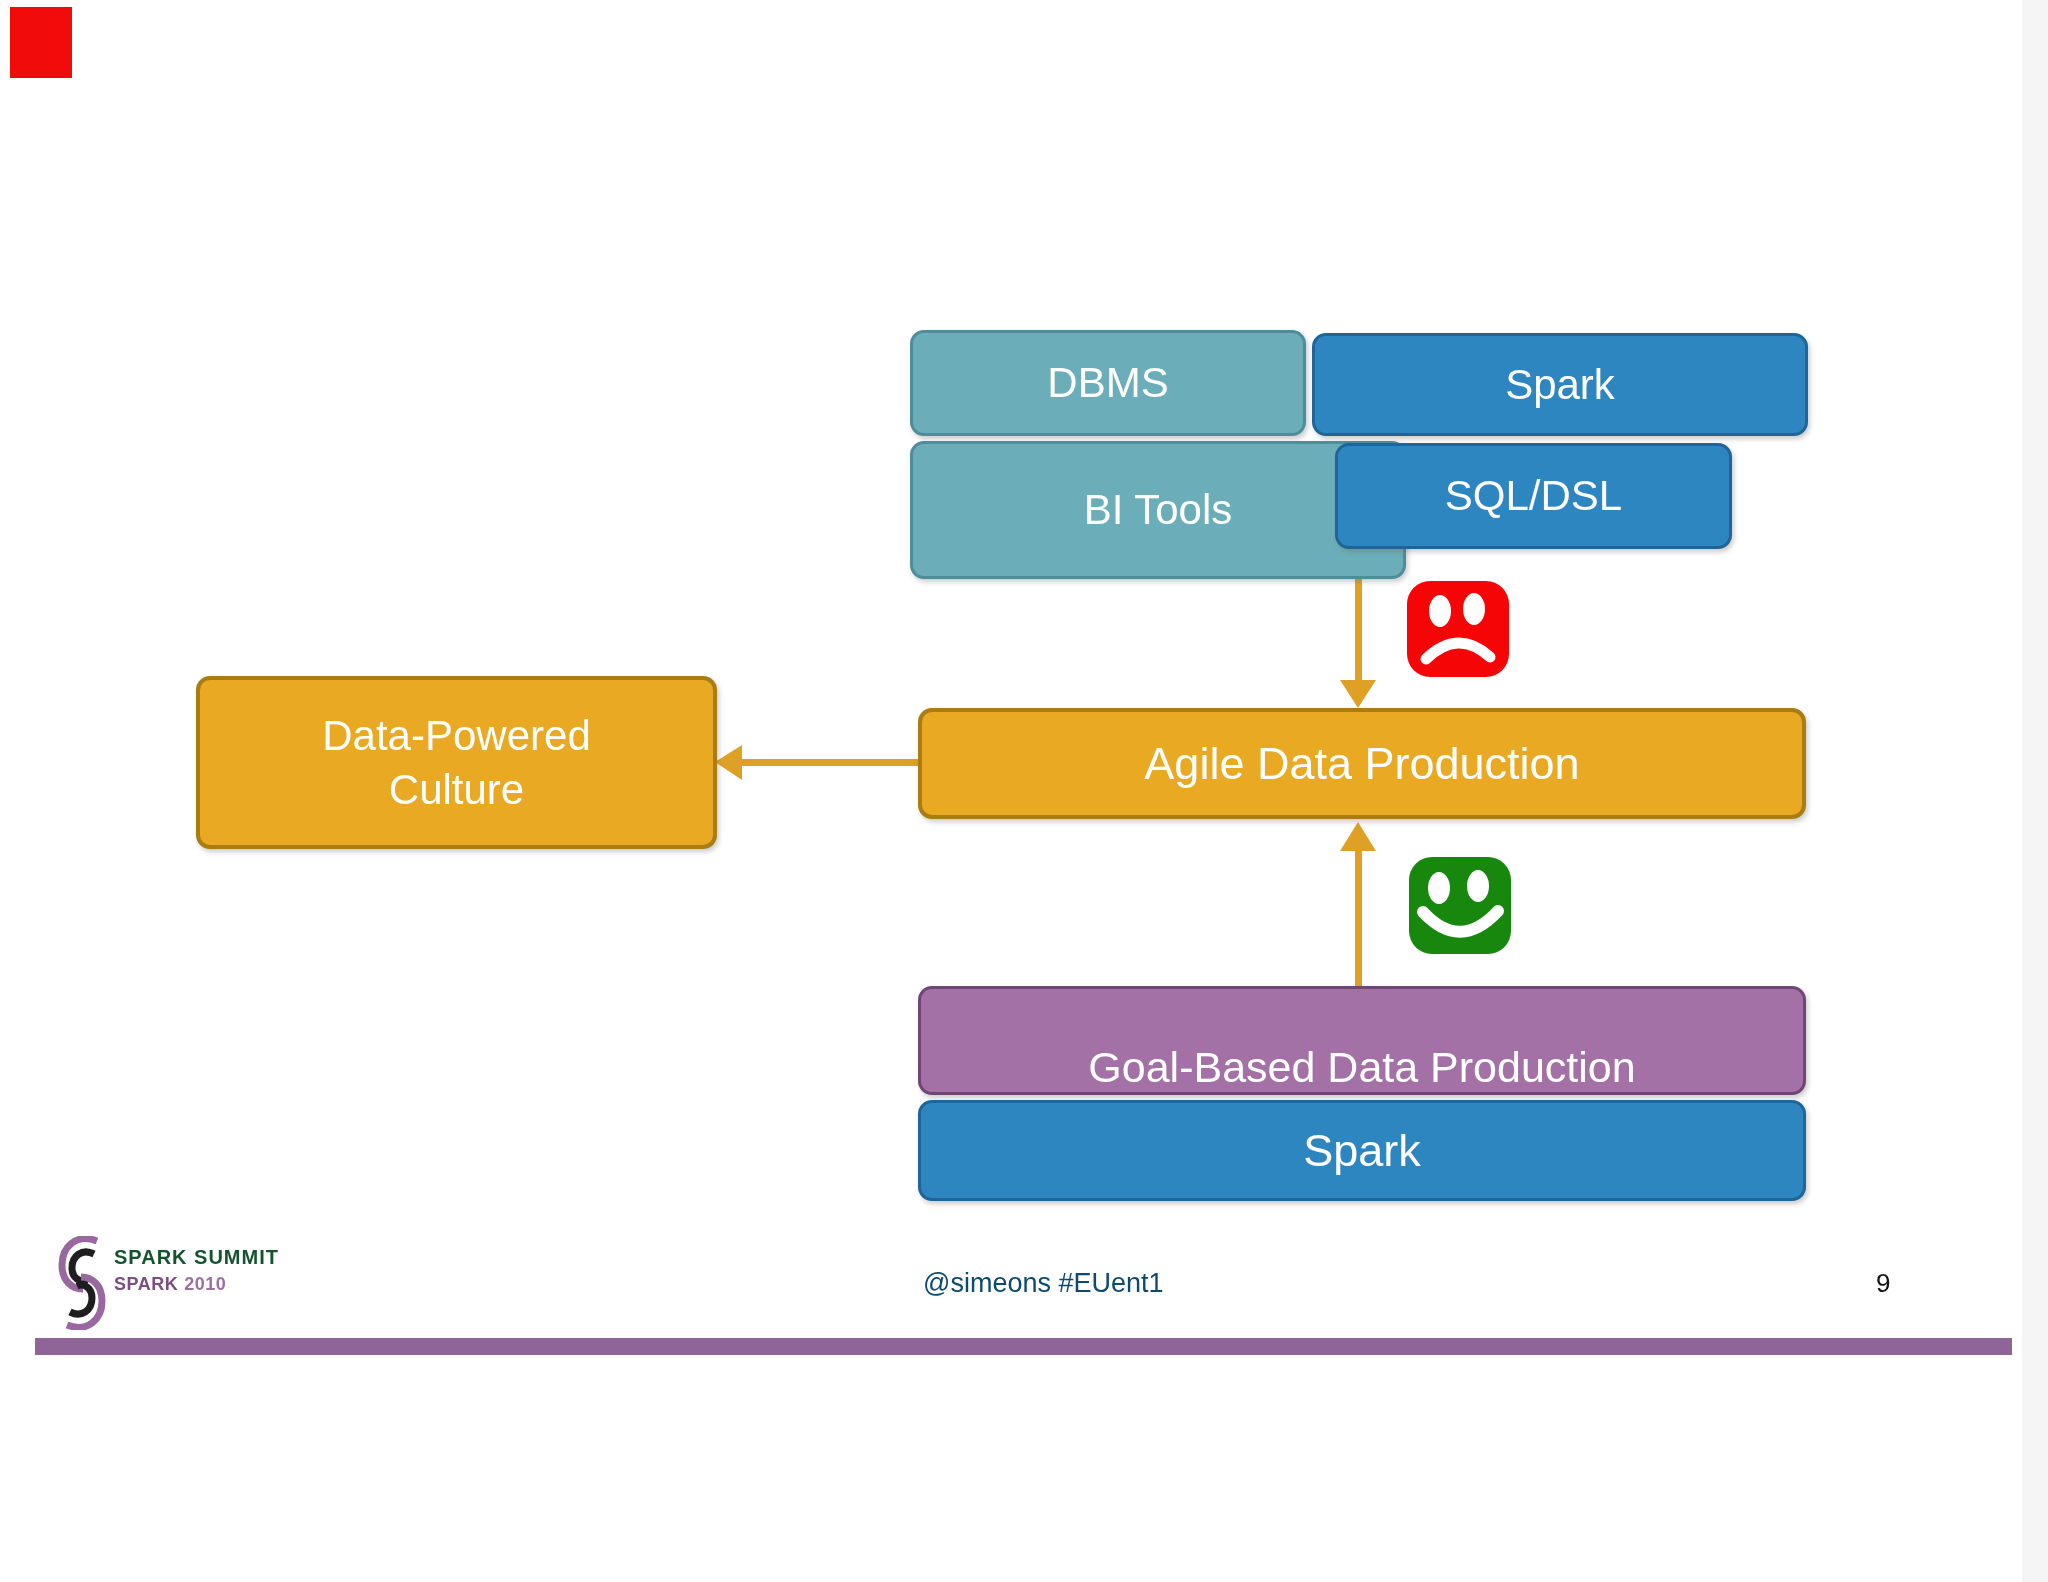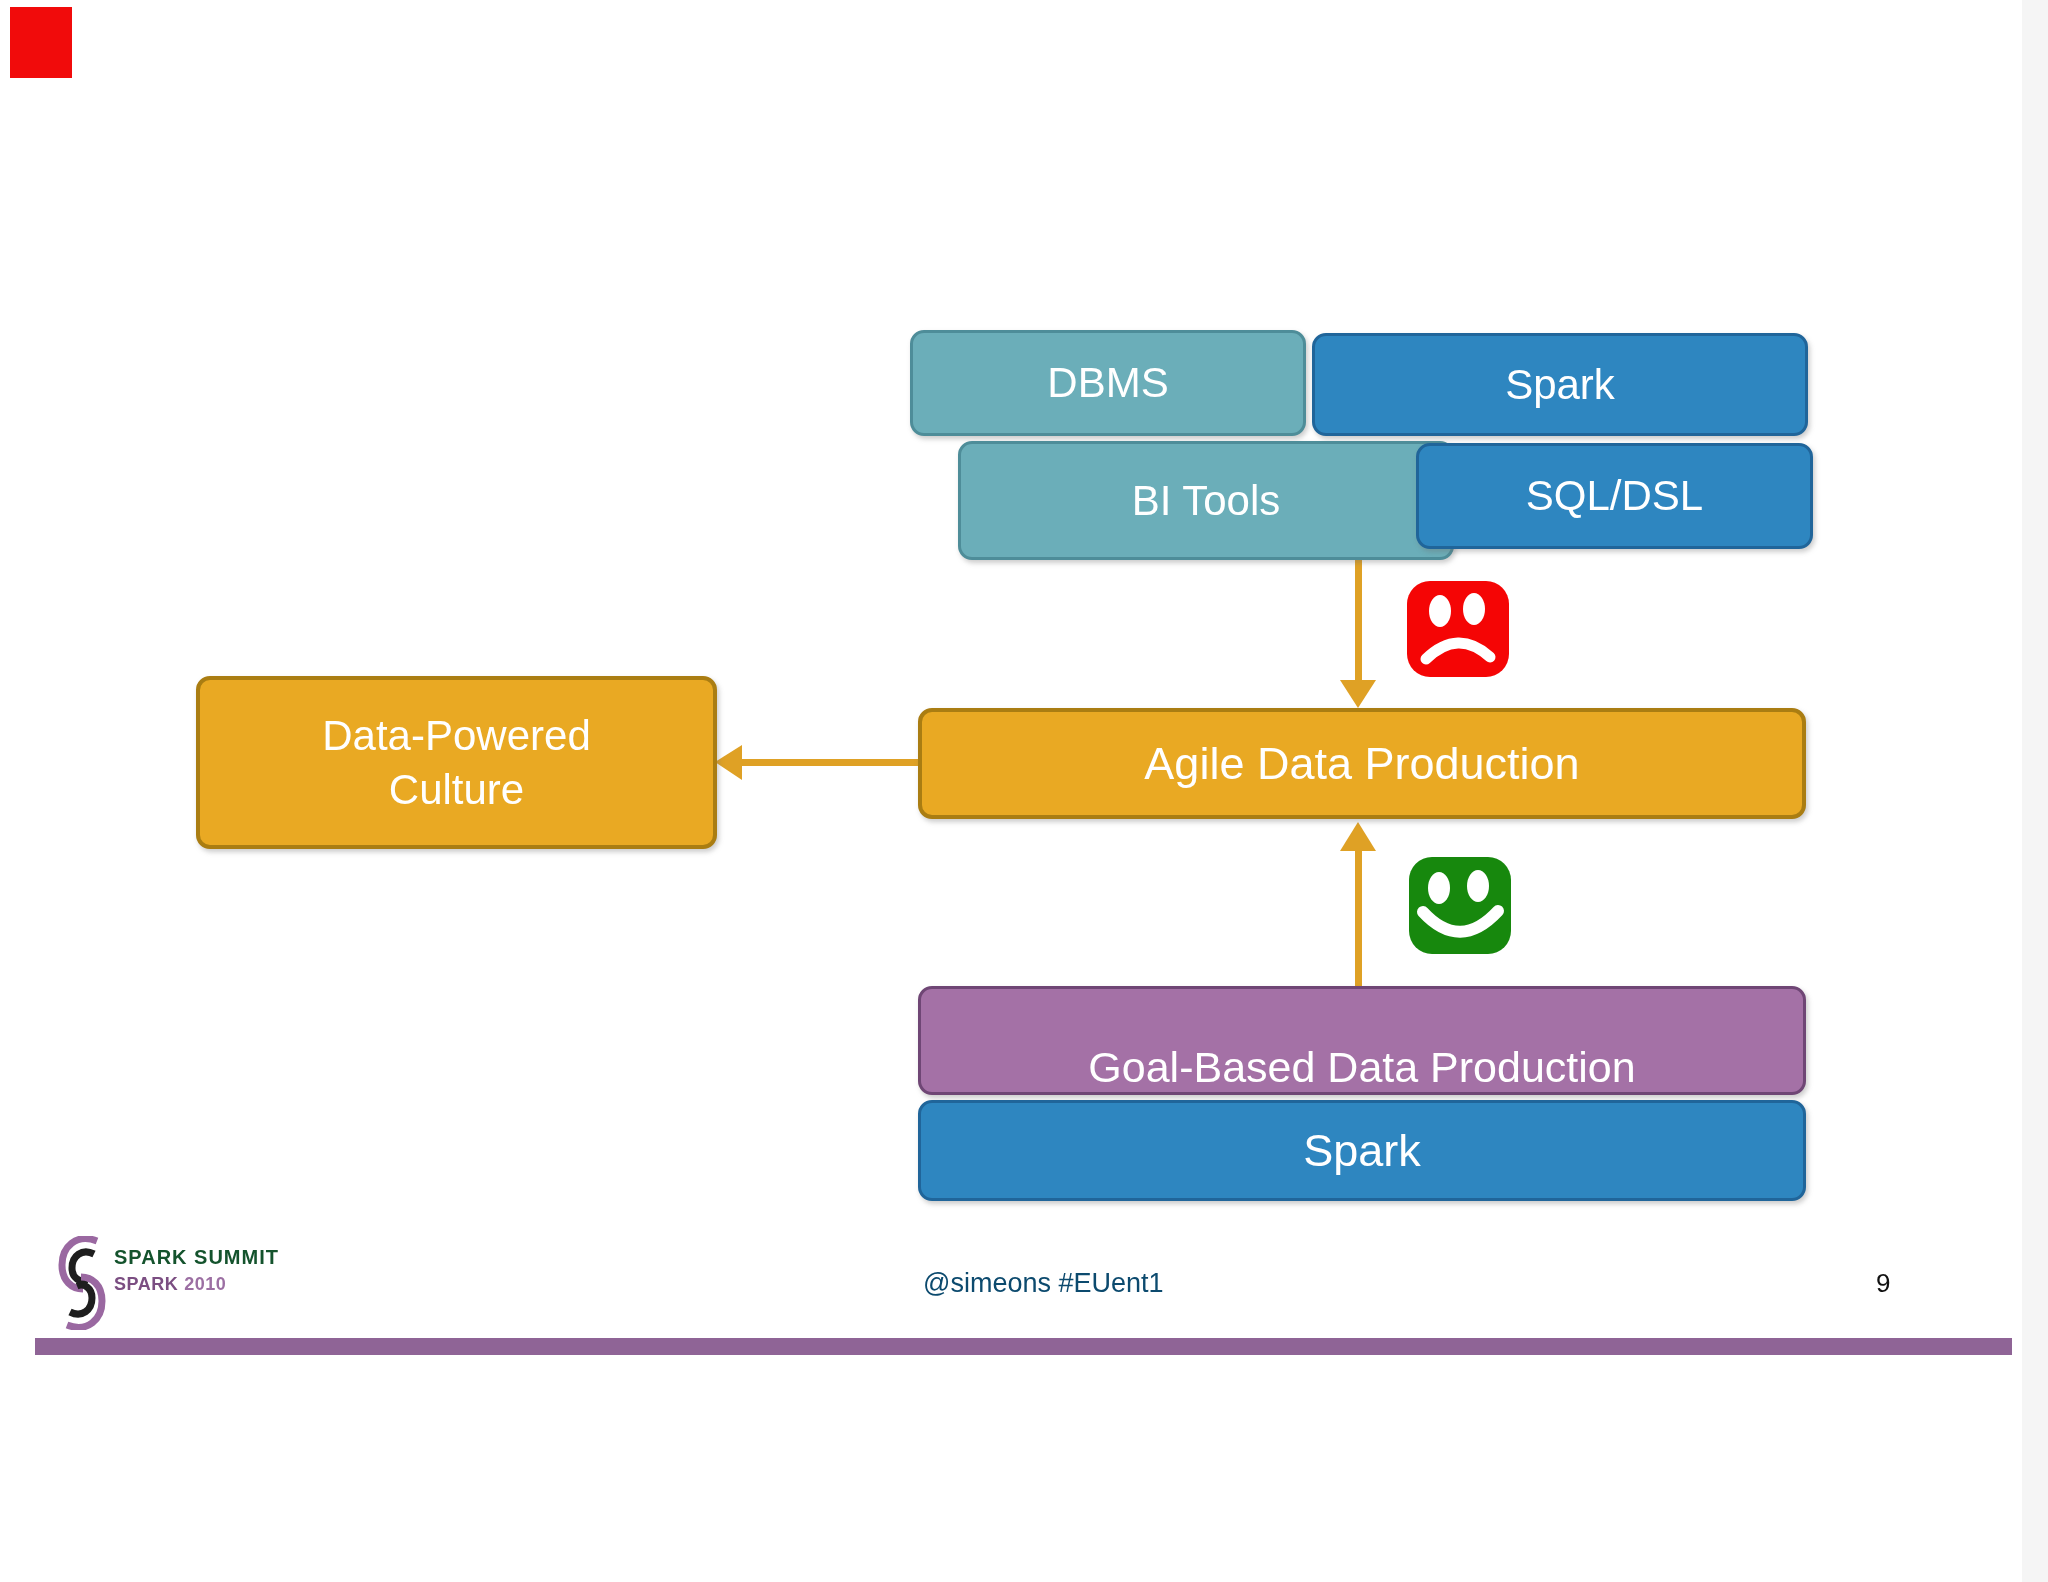--- a/index.html
+++ b/index.html
@@ -18,22 +18,22 @@
     color:#ffffff;border-style:solid;border-width:3px;border-radius:14px;
     box-sizing:border-box;text-align:center;
     box-shadow:2px 3px 5px rgba(110,110,110,0.35);
   }
   .teal{background:#6baeb9;border-color:#4e8d99;}
   .blue{background:#2e86c0;border-color:#20659a;}
   .gold{background:#e9a923;border-color:#aa7d12;border-width:4px;}
   .plum{background:#a471a6;border-color:#6f4675;}
   .dbms{left:910px;top:330px;width:396px;height:106px;font-size:42px;}
   .spark-top{left:1312px;top:333px;width:496px;height:103px;font-size:42px;}
-  .bi-tools{left:958px;top:441px;width:496px;height:119px;font-size:42px;}
-  .sql-dsl{left:1416px;top:443px;width:397px;height:106px;font-size:42px;justify-content:center;}
+  .bi-tools{left:910px;top:441px;width:496px;height:138px;font-size:42px;}
+  .sql-dsl{left:1335px;top:443px;width:397px;height:106px;font-size:42px;justify-content:center;}
   .agile{left:918px;top:708px;width:888px;height:111px;font-size:45px;}
   .culture{left:196px;top:676px;width:521px;height:173px;font-size:42px;line-height:1.28;}
   .culture .lbl{width:340px;}
   .goal{left:918px;top:986px;width:888px;height:109px;font-size:43px;align-items:flex-end;}
   .spark-bottom{left:918px;top:1100px;width:888px;height:101px;font-size:45px;}
   .face{position:absolute;}
   .face-sad{left:1406px;top:580px;}
   .face-happy{left:1408px;top:856px;}
   .footer-handle{position:absolute;left:923px;top:1268px;font-size:27px;color:#0c4a6e;}
   .page-num{position:absolute;left:1876px;top:1268px;font-size:26px;color:#111111;}

